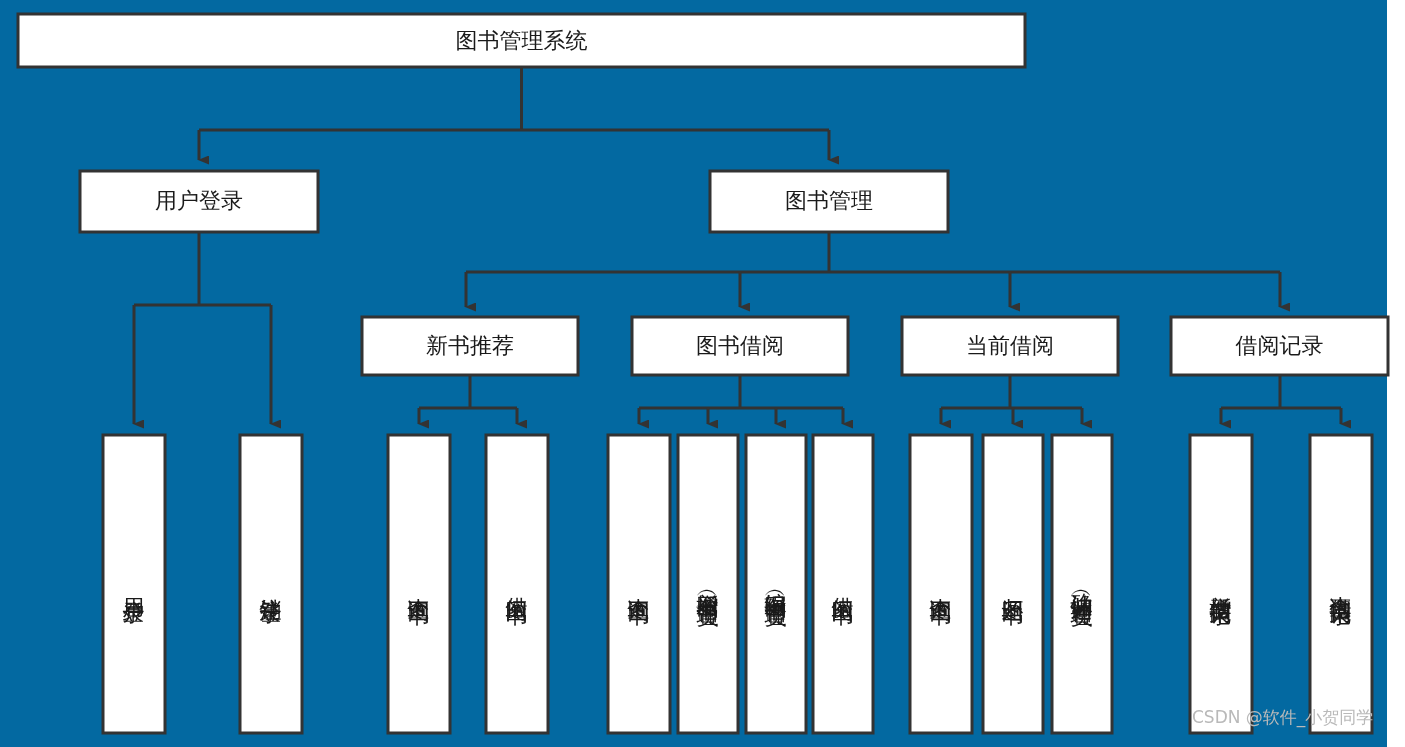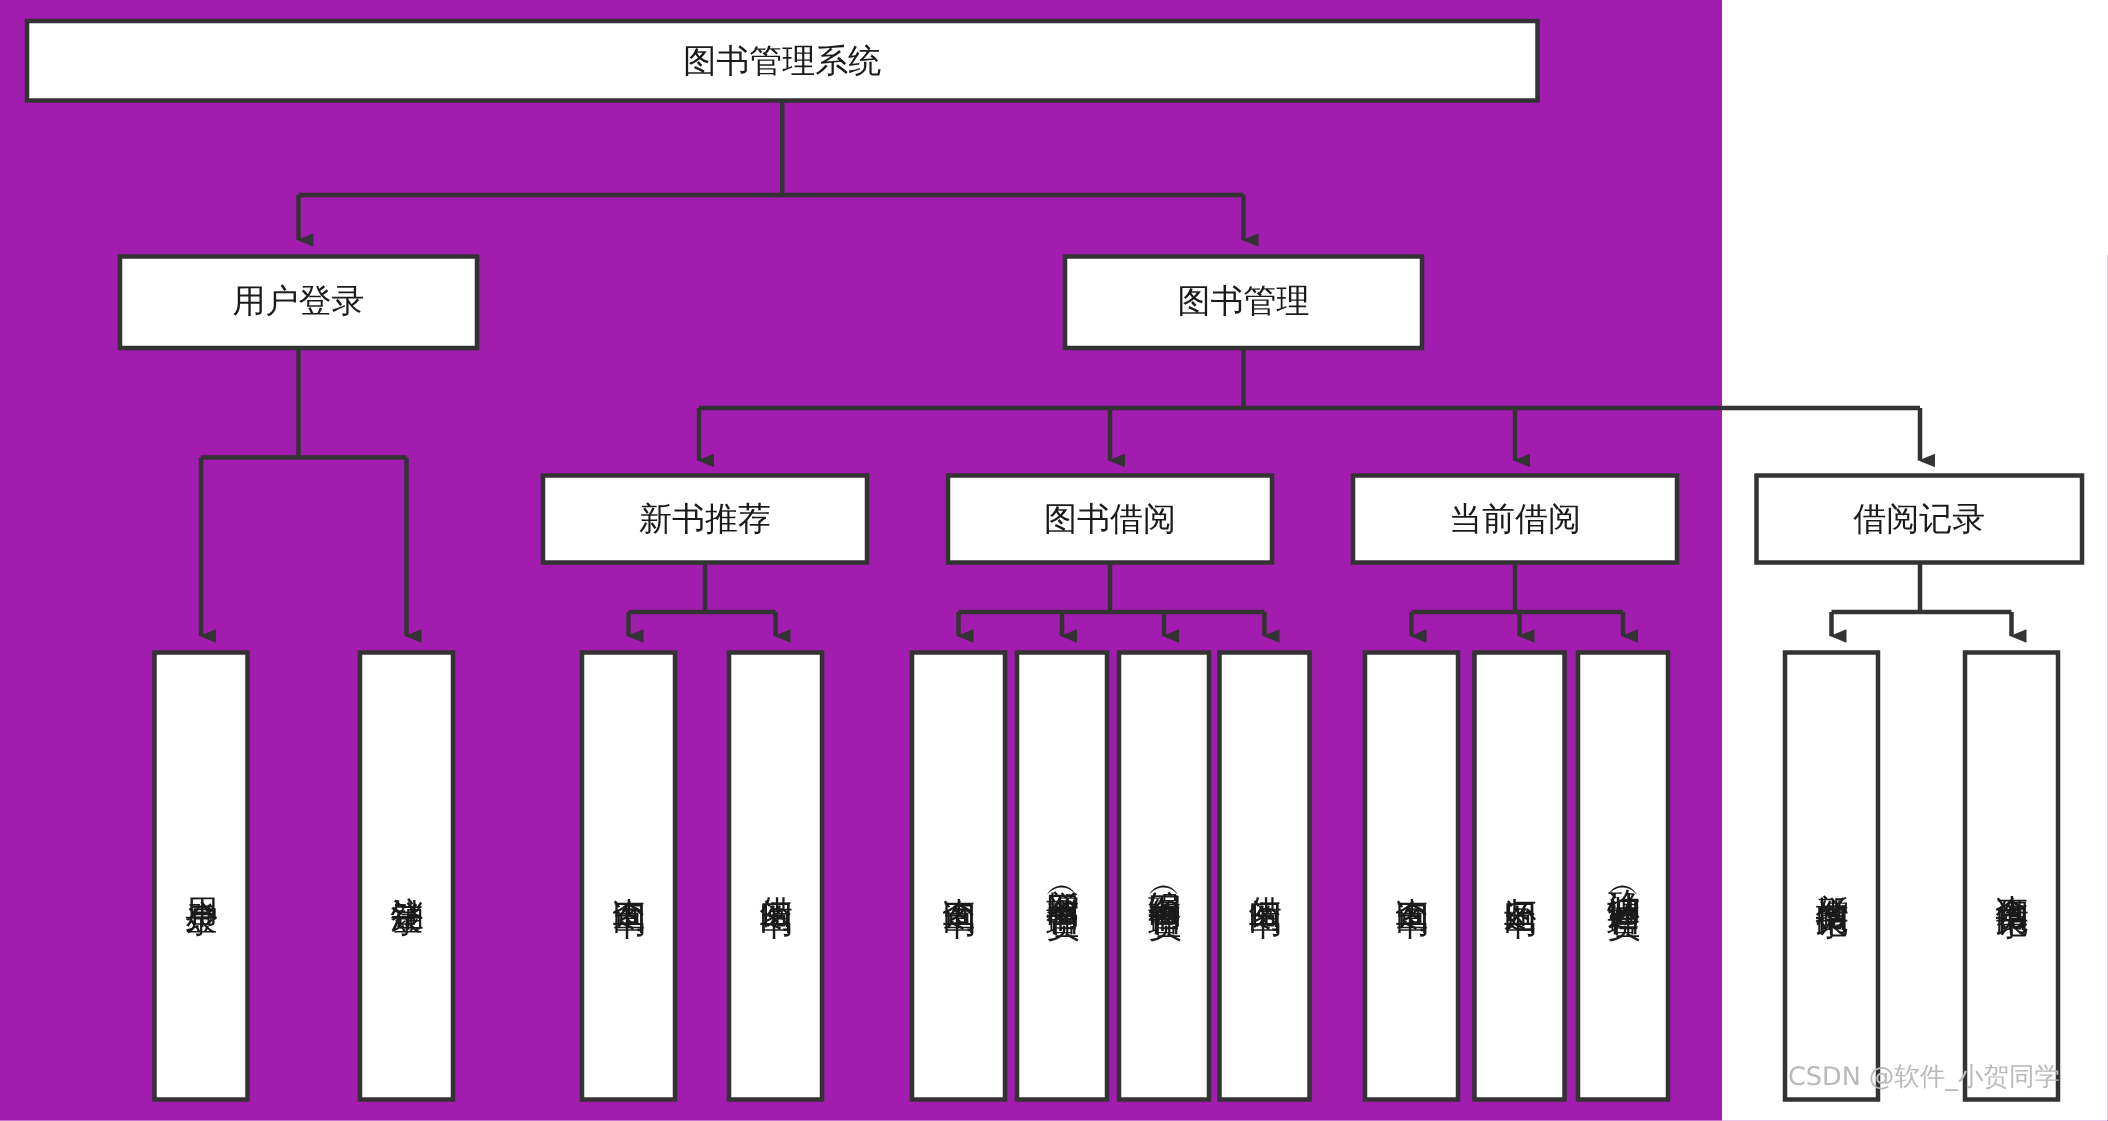--- a/index.html
+++ b/index.html
@@ -8,23 +8,23 @@
     background: #ffffff;
   }
   body {
     width: 1405px;
     height: 747px;
     font-family: "DejaVu Sans", "Liberation Sans", sans-serif;
     overflow: hidden;
   }
   #diagram-root {
     position: relative;
-    width: 1148px;
+    width: 1387px;
     height: 747px;
-    background: #a21caf;
+    background: #0369a1;
   }
   svg.flow {
     position: absolute;
     left: 0;
     top: 0;
     width: 1405px;
     height: 747px;
   }
   .node-box {
     fill: #ffffff;

